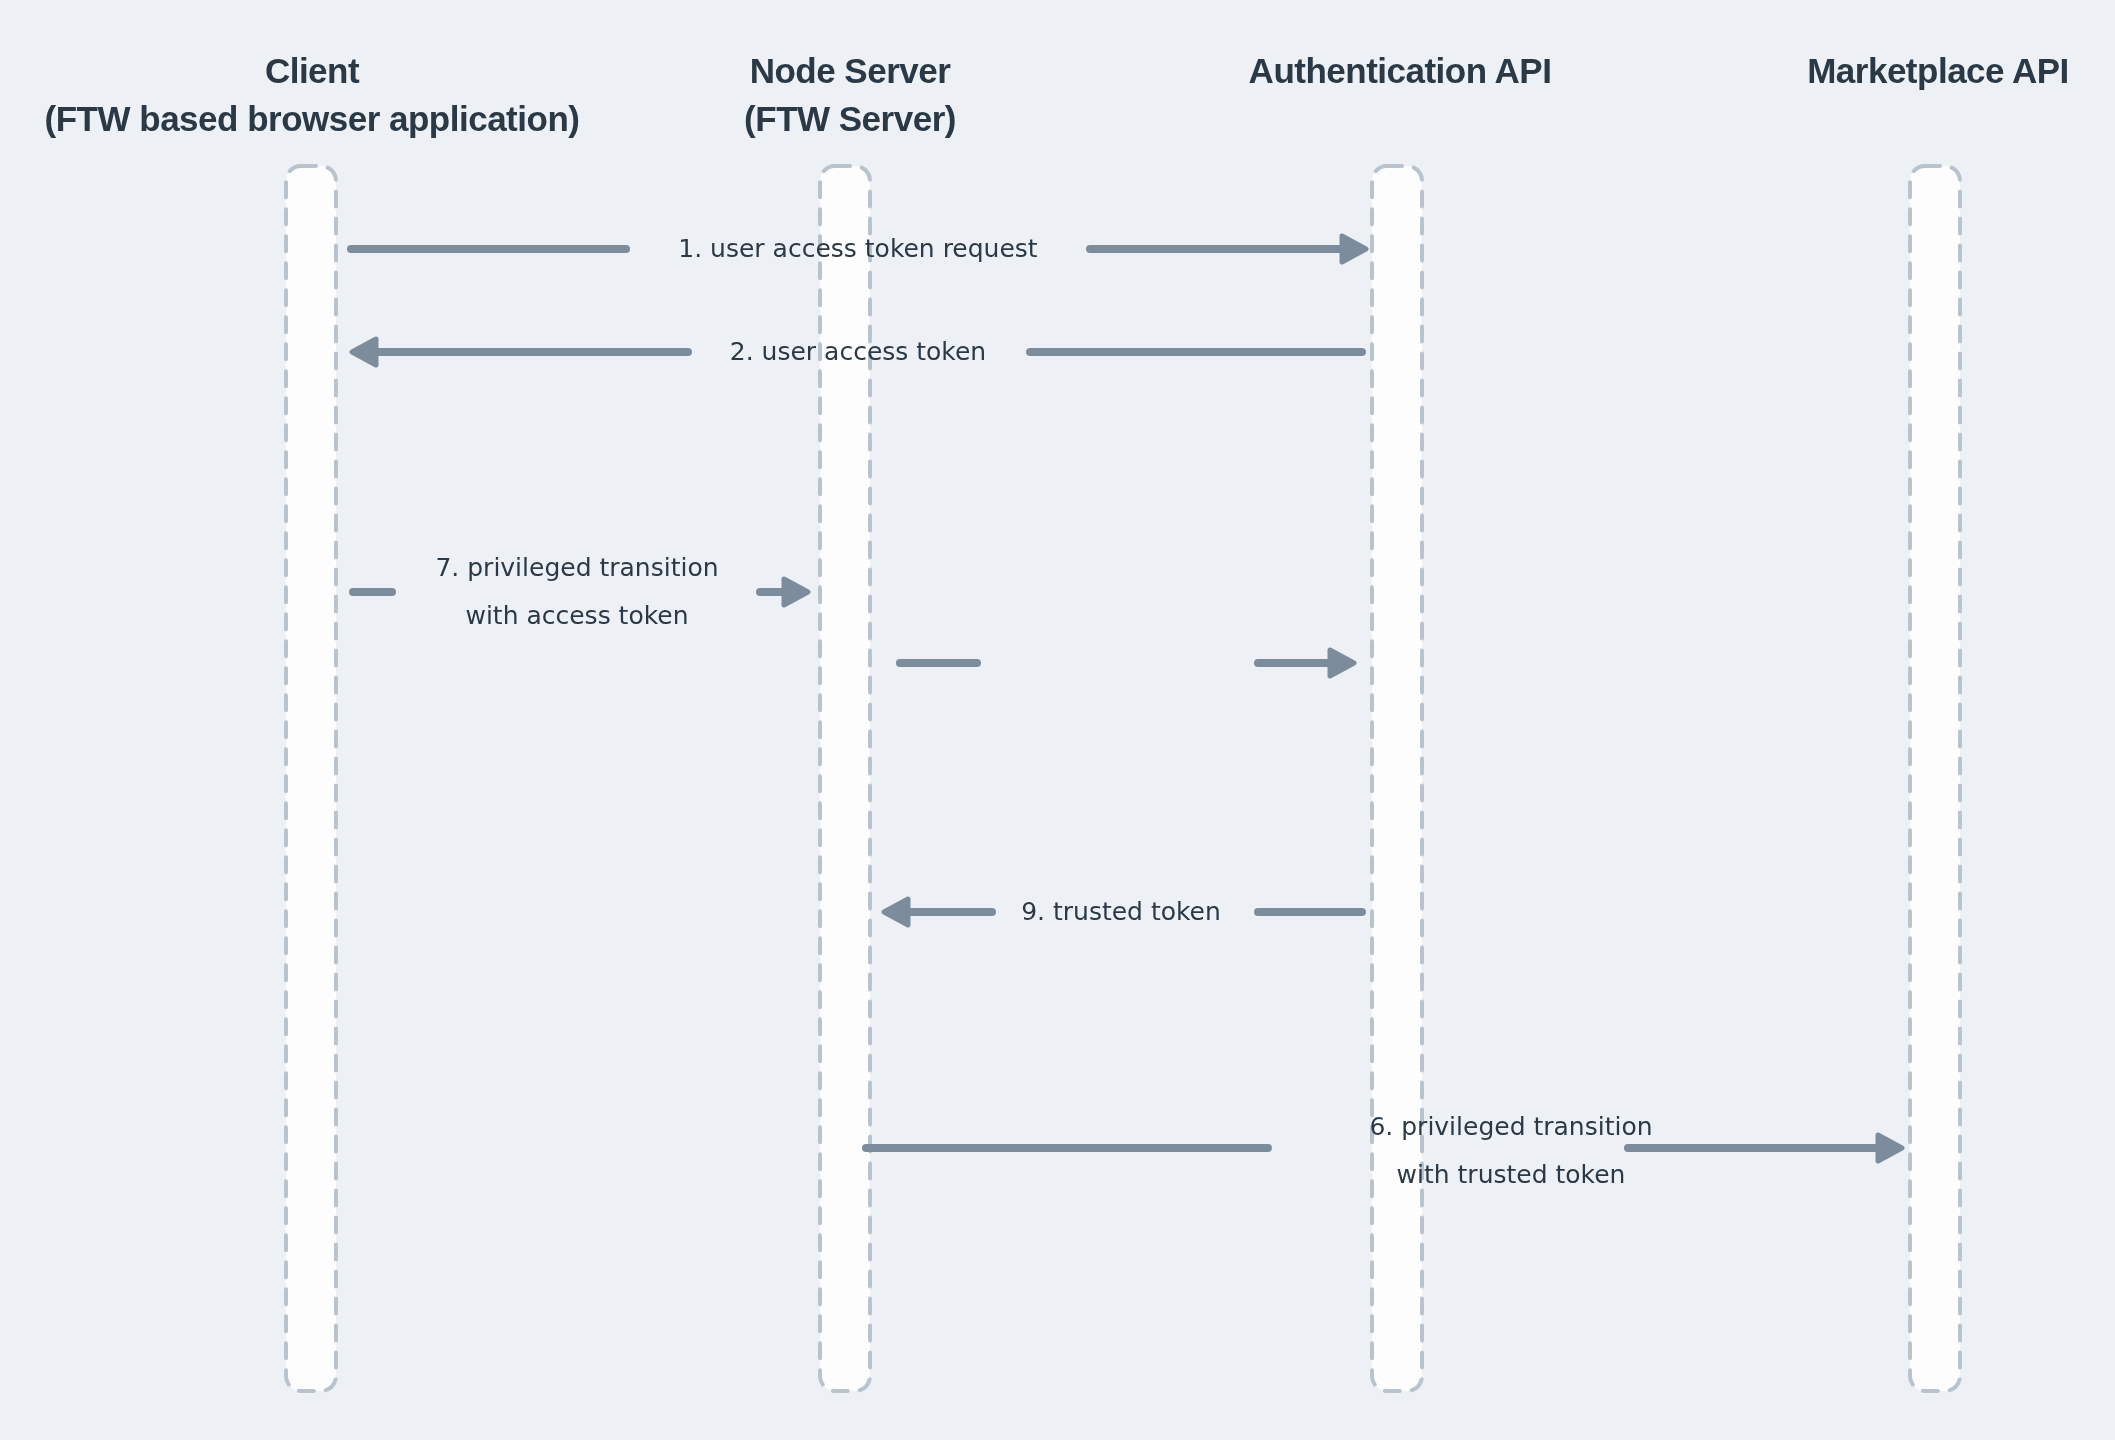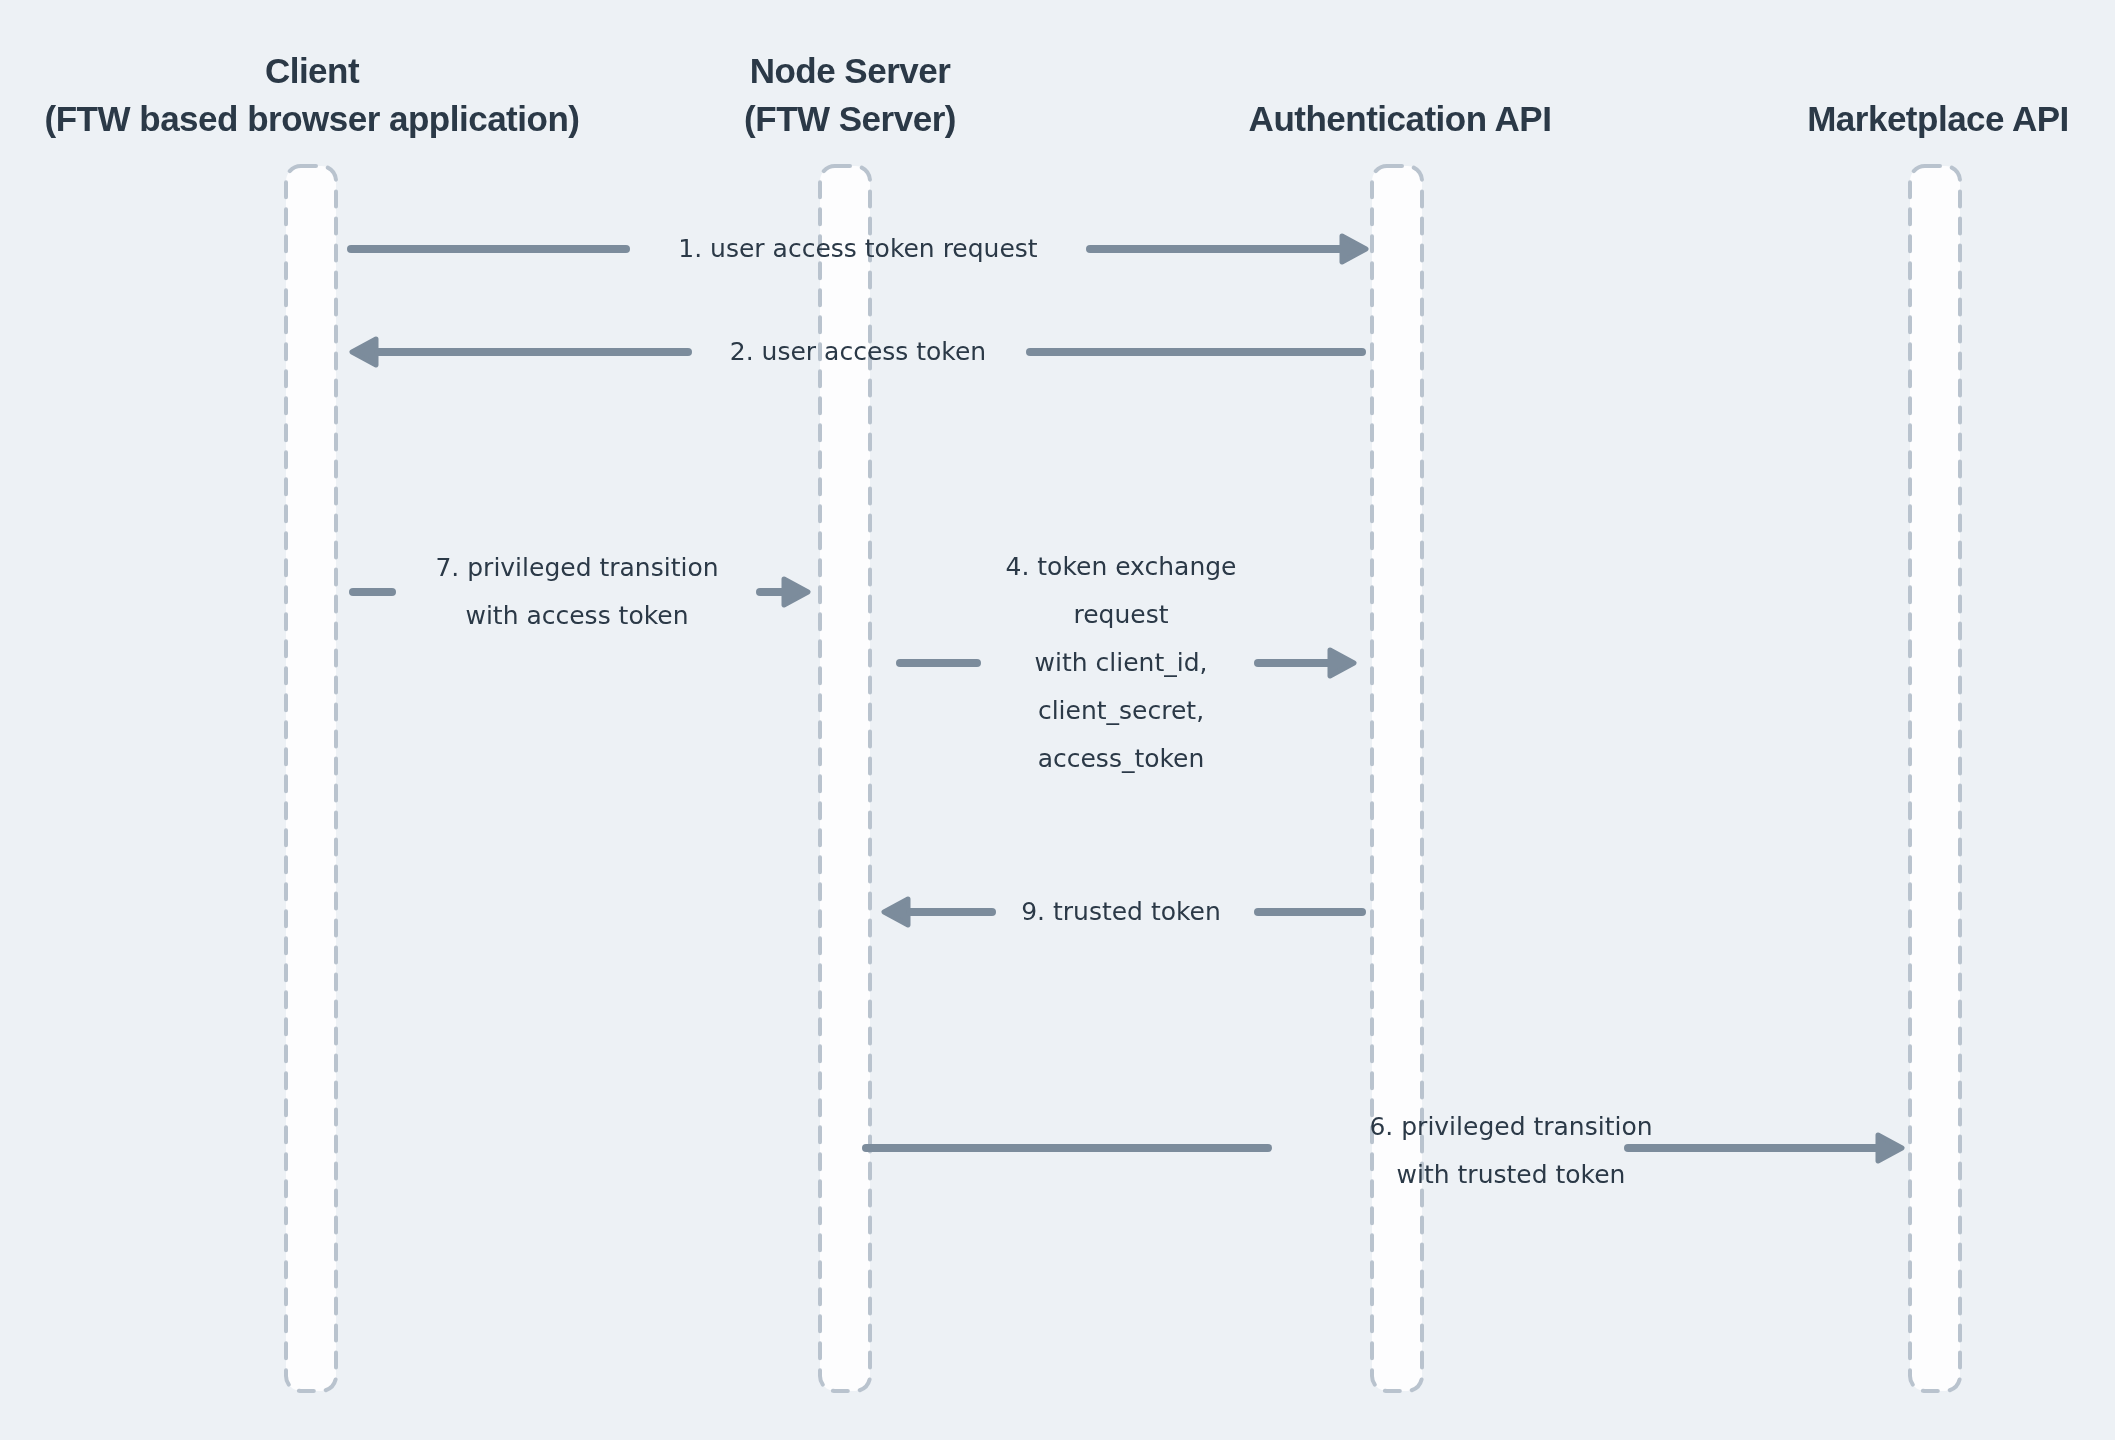--- a/index.html
+++ b/index.html
@@ -39,21 +39,21 @@
     stroke-width: 5;
     stroke-linejoin: round;
   }
   .participant {
     position: absolute;
     top: 47px;
     height: 96px;
     transform: translateX(-50%);
     display: flex;
     flex-direction: column;
-    justify-content: flex-end;
+    justify-content: flex-start;
     text-align: center;
     white-space: nowrap;
     font-weight: bold;
     font-size: 35px;
     line-height: 48px;
     letter-spacing: -0.5px;
     color: var(--text);
   }
   .msg {
     position: absolute;
@@ -124,27 +124,20 @@
 
   <div class="msg" style="left:858px;top:328px">
     <div>2. user access token</div>
   </div>
 
   <div class="msg" style="left:577px;top:544px">
     <div>7. privileged transition</div>
     <div>with access token</div>
   </div>
 
-  <div class="msg" style="left:1121px;top:543px">
-    <div>4. token exchange</div>
-    <div>request</div>
-    <div>with client_id,</div>
-    <div>client_secret,</div>
-    <div>access_token</div>
-  </div>
 
   <div class="msg" style="left:1121px;top:888px">
     <div>9. trusted token</div>
   </div>
 
   <div class="msg" style="left:1511px;top:1103px">
     <div>6. privileged transition</div>
     <div>with trusted token</div>
   </div>
 

